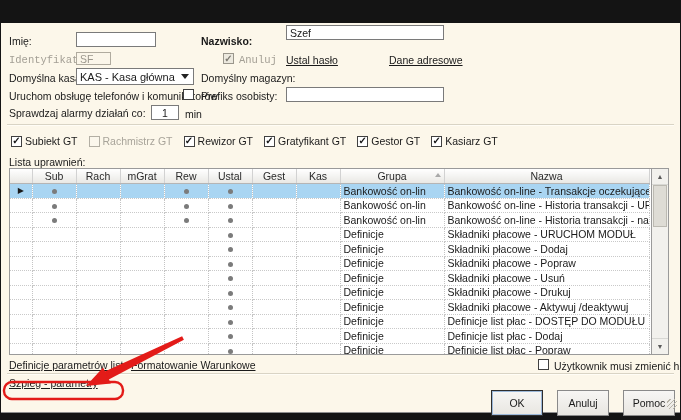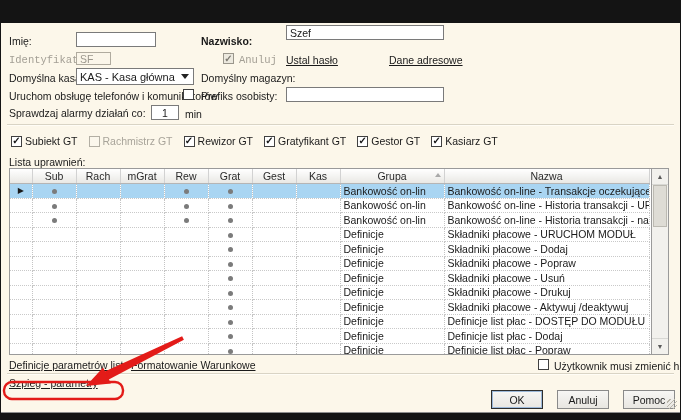--- a/index.html
+++ b/index.html
@@ -62,21 +62,21 @@
         border-bottom:4px solid #a9a9a9;}
   
   .vscroll{position:absolute;left:651px;top:145px;width:17px;height:187px;background:#f2f1ed;
            border:1px solid #9a9a9a;border-left:none;box-sizing:border-box;}
   .sbtn{position:absolute;left:0;right:0;height:15px;display:flex;align-items:center;
         justify-content:center;font-size:7px;color:#5a5a5a;background:#f2f1ed;}
   .sbtn.up{top:0;border-bottom:1px solid #d8d8d4;}
   .sbtn.dn{bottom:0;border-top:1px solid #d8d8d4;}
   .sthumb{position:absolute;left:1px;right:1px;top:16px;height:40px;background:#dedcd5;border:1px solid #bcbab2;}
   
-  .btn{position:absolute;height:19px;background:linear-gradient(#f7f6f4,#e8e6e1);
+  .btn{position:absolute;height:26px;background:linear-gradient(#f7f6f4,#e8e6e1);
        border:1px solid #8a8a8a;font-size:10.5px;color:#1a1a1a;
        display:flex;align-items:center;justify-content:center;box-sizing:border-box;
        font-family:"Liberation Sans",sans-serif;}
   .btn.focus{border:1px solid #2e2e2e;box-shadow:inset 0 0 0 1px #9cb8d8;}
   .grip{position:absolute;right:3px;bottom:3px;width:10px;height:10px;
         background:repeating-linear-gradient(135deg,transparent 0 2px,#b9b5a9 2px 3px);}
   
   .overlay{position:absolute;left:0;top:0;width:681px;height:420px;pointer-events:none;z-index:60;}
 </style>
 </head>
@@ -159,21 +159,21 @@
           <col style="width:104px">
             <col style="width:205px">
         </colgroup>
         <thead>
             <tr>
               <th></th>
               <th>Sub</th>
               <th>Rach</th>
               <th>mGrat</th>
               <th>Rew</th>
-              <th>Grat</th>
+              <th>Ustal</th>
               <th>Gest</th>
               <th>Kas</th>
               <th>Grupa<span class="sort"></span></th>
               <th>Nazwa</th>
             </tr>
           </thead>
         <tbody>
             <tr class="sel">
               <td class="rowsel">▶</td>
               <td class="dotc"><span class="dot"></span></td>

